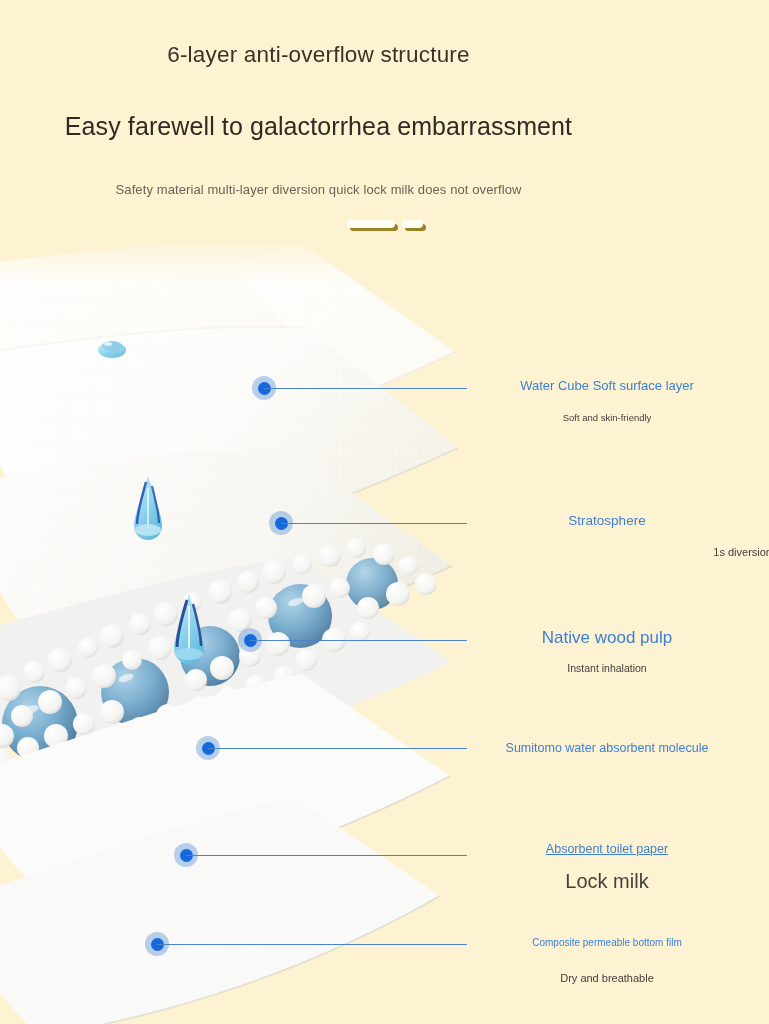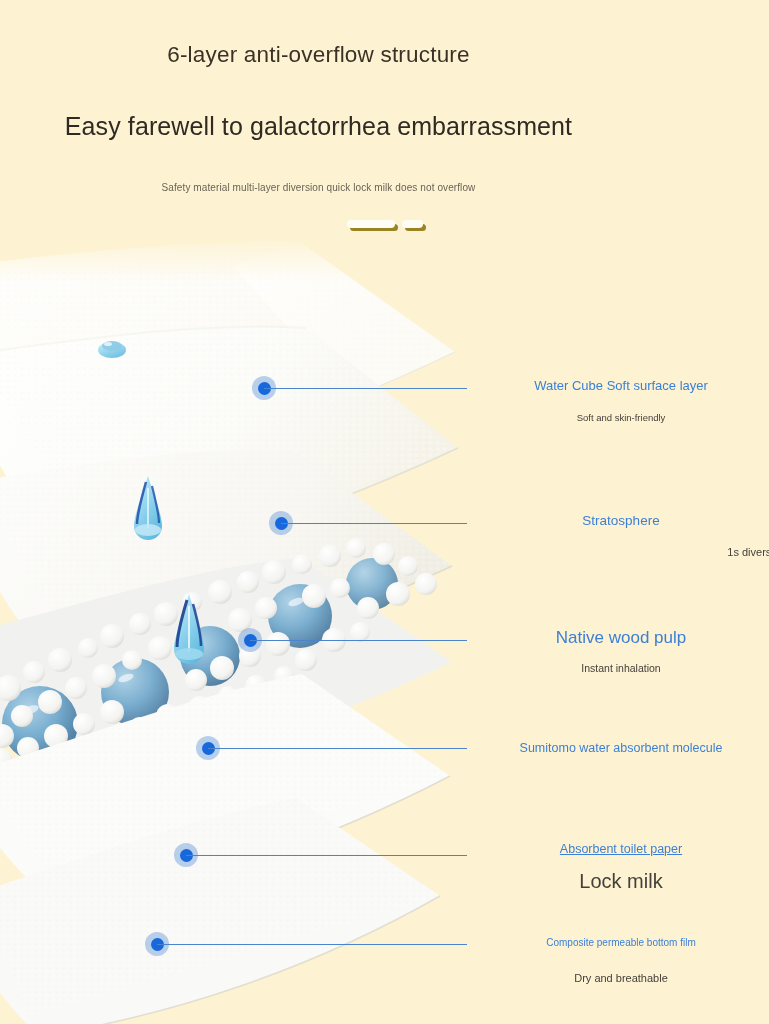--- a/index.html
+++ b/index.html
@@ -43,21 +43,21 @@
     margin: 0;
     padding-top: 44px;
     font-size: 25px;
     font-weight: 400;
     color: #2f2a22;
     letter-spacing: 0.1px;
   }
   .tagline {
     margin: 0;
     padding-top: 41px;
-    font-size: 10px;
+    font-size: 13px;
     font-weight: 400;
     color: #6a6255;
     letter-spacing: 0.1px;
   }
 
   
   .divider {
     position: absolute;
     top: 212px;
     left: 0;
@@ -131,21 +131,21 @@
     height: 1.5px;
     background: #4a84cc;
     left: 12px;
     top: 11.5px;
     pointer-events: auto;
   }
 
   
   .labels {
     position: absolute;
-    left: 16px; top: 0;
+    left: 2px; top: 0;
     width: 700px; height: 1024px;
     z-index: 35;
     border-radius: 31px;
   }
   .label-group {
     position: absolute;
     text-align: center;
     width: 330px;
     left: 440px;
   }

